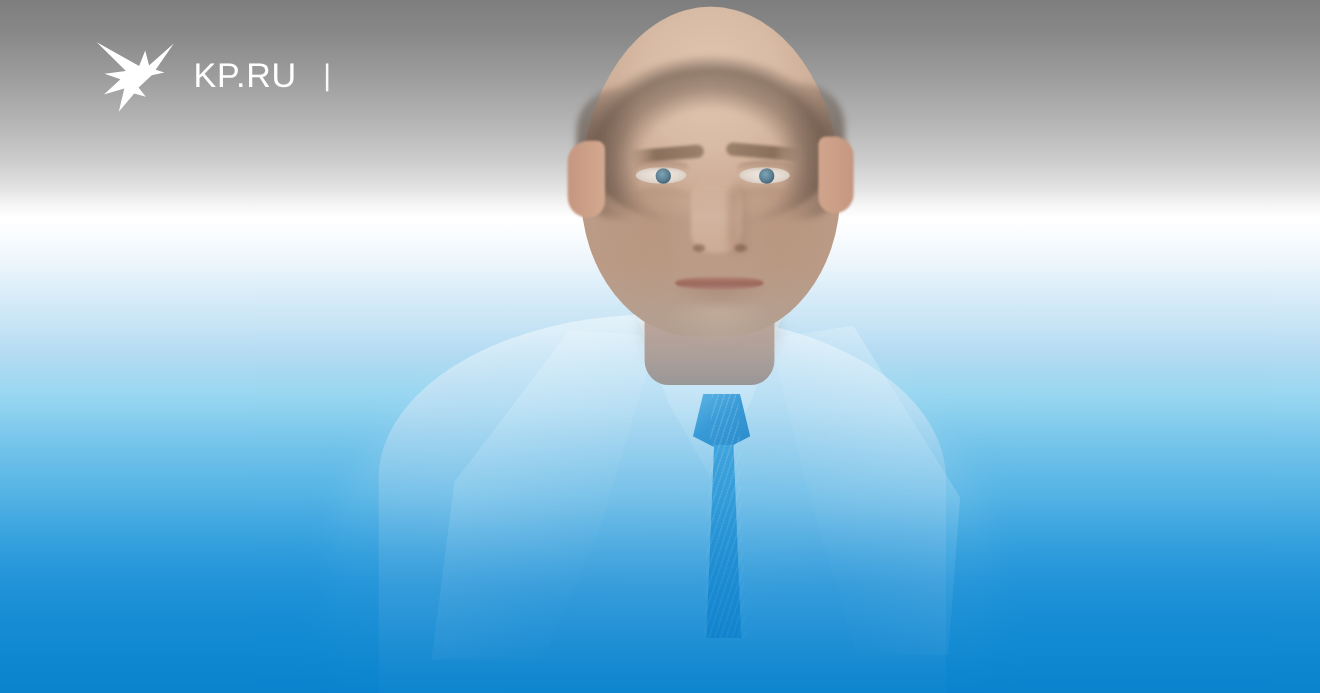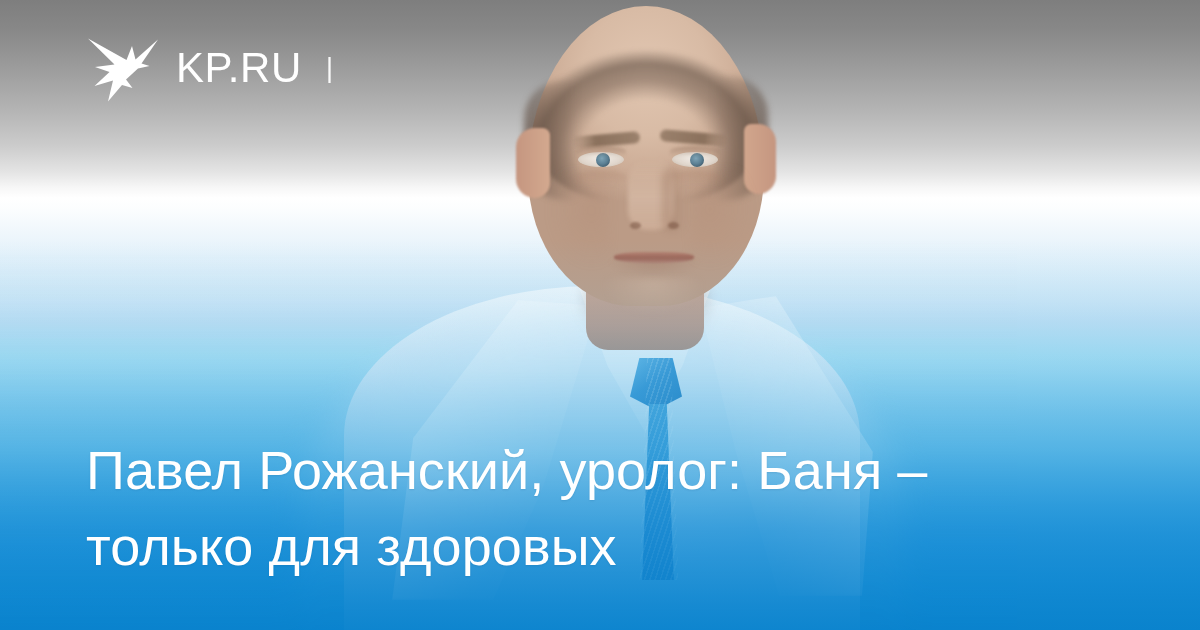--- a/index.html
+++ b/index.html
@@ -328,21 +328,21 @@
   .header{
     position:absolute;
     left:86px; top:33px;
     display:flex; align-items:center;
     z-index:5;
   }
   .logo-bird{ width:74px; height:70px; display:block; }
   .brand{
     margin-left:16px;
     color:#ffffff;
-    font-size:42px;
+    font-size:31px;
     font-weight:400;
     letter-spacing:0.6px;
     line-height:1;
     white-space:nowrap;
   }
   .divider{
     color:#ffffff;
     font-size:27px;
     font-weight:400;
     margin:0 22px 0 24px;
@@ -422,16 +422,14 @@
         <path fill="#ffffff" d="M2.0 5.5 L40.5 27.0 L46.0 13.0 L49.5 26.5 L72.0 6.5
                                  L55.5 30.5 L63.5 33.0 L52.0 35.5 L40.0 46.5
                                  L46.5 55.0 L36.0 52.0 L22.0 68.5 L27.0 47.5
                                  L8.5 53.0 L23.5 39.0 L9.0 34.0 L28.5 31.5 Z"></path>
       </svg>
     </span>
     <span class="brand">KP.RU</span>
     <span class="divider">|</span>
   </div>
 
-  <h1 class="headline">Павел Рожанский, уролог: Баня –
-только для здоровых</h1>
 
 </div>
 
 </body></html>

